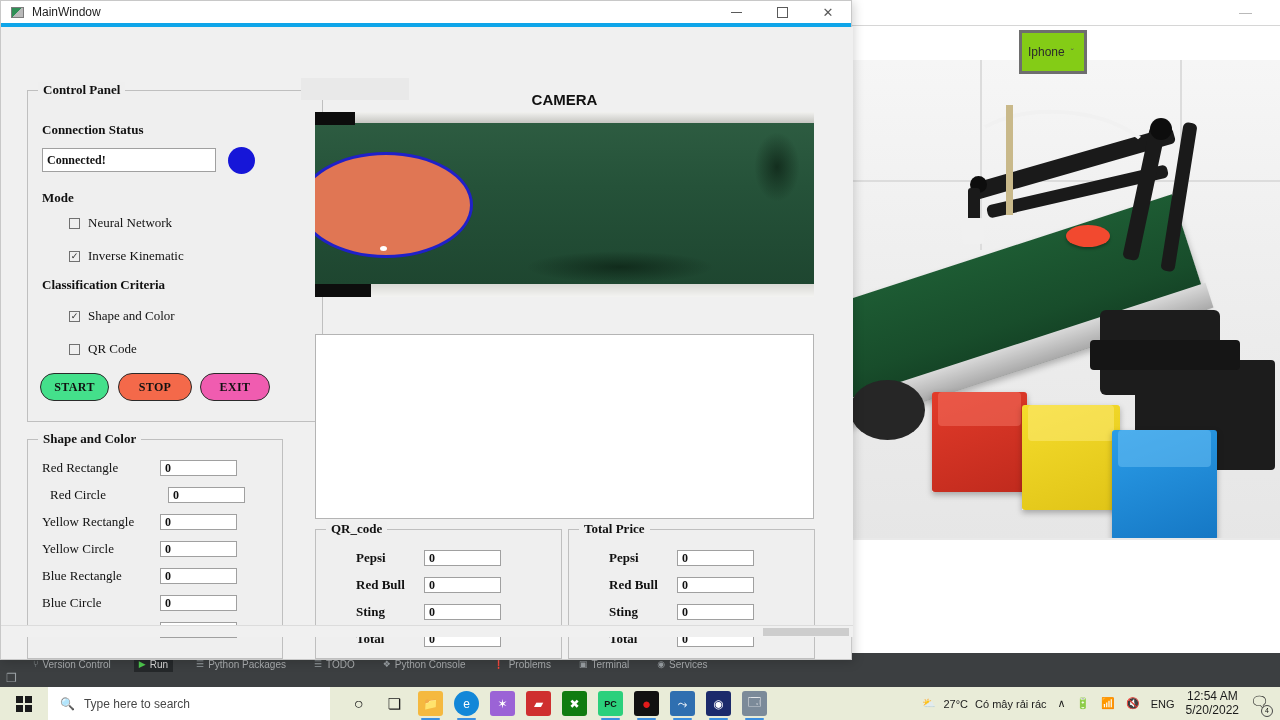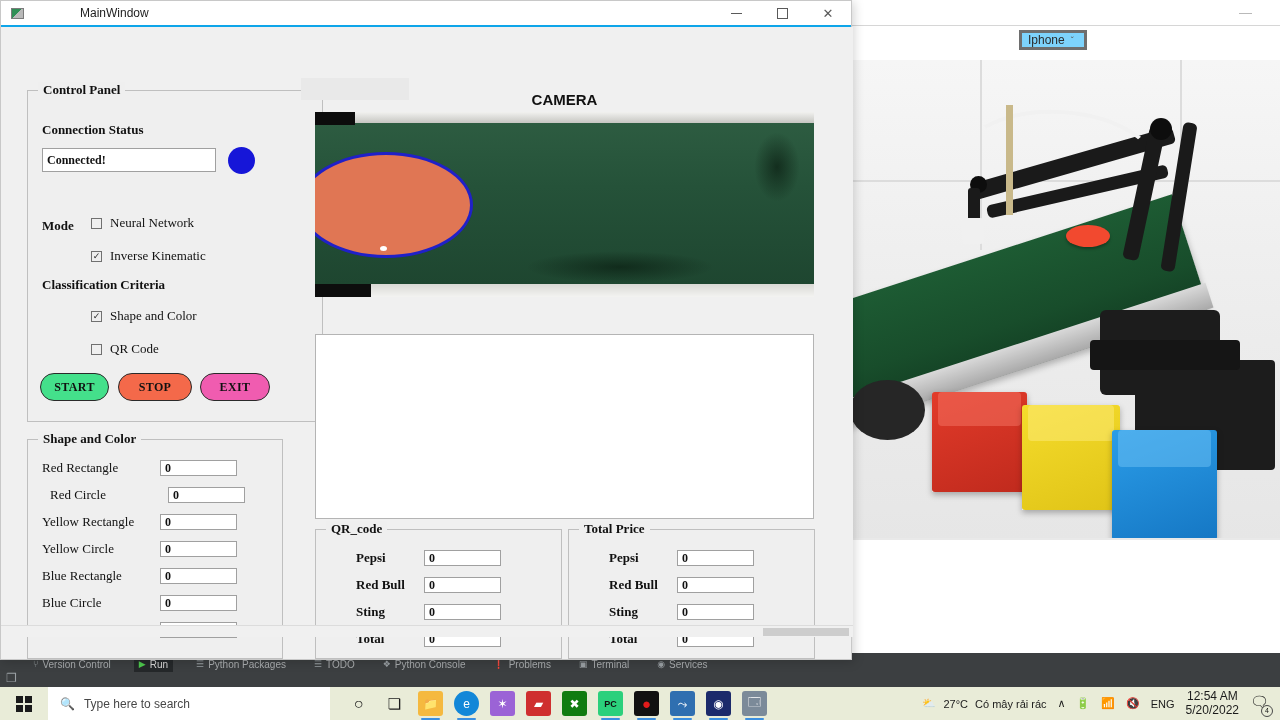--- a/index.html
+++ b/index.html
@@ -67,22 +67,22 @@
               border-radius:4px; opacity:.55; }
   .machinery {
     position:absolute; background:#1c1c1c; border-radius:4px;
   }
   #photo-bottom-fade {
     position:absolute; left:0; bottom:0; width:430px; height:2px; background:#e9e9e9;
   }
 
   
   #iphone-select {
-    position:absolute; left:1019px; top:30px; width:68px; height:20px;
-    background:#7dd3fc; border:3px solid #6e6e6e;
+    position:absolute; left:1019px; top:30px; width:68px; height:44px;
+    background:#84cc16; border:3px solid #6e6e6e;
     display:flex; align-items:center; gap:6px; padding:0 6px;
     font-family:"Liberation Sans", sans-serif; font-size:12px; color:#2b2b2b;
   }
   #iphone-select .chev { font-size:9px; color:#555; }
 
   
   #pycharm-statusbar {
     position:absolute; left:0; top:653px; width:1280px; height:34px;
     background:#3c3f41;
   }
@@ -145,22 +145,21 @@
   }
 
   
   #mainwindow {
     position:absolute; left:0; top:0; width:852px; height:660px;
     background:#f0f0f0; border:1px solid #c8c8c8;
     box-shadow:2px 2px 10px rgba(0,0,0,.18);
   }
   #titlebar {
     height:26px; background:#ffffff; display:flex; align-items:center;
-    border-bottom:2px solid #0ea5e9;
-    gap:48px;
+    border-bottom:4px solid #0ea5e9;
   }
   #title-icon {
     width:13px; height:11px; margin-left:10px; margin-right:8px;
     background:linear-gradient(135deg,#2f8f56 0%,#2f8f56 50%,#b9b9b9 50%);
     border:1px solid #7b7b7b;
   }
   #title-text {
     font-family:"Liberation Sans", sans-serif; font-size:12px; color:#1d1d1d;
   }
   #win-controls { margin-left:auto; display:flex; height:26px; }
@@ -201,21 +200,21 @@
     font-family:"Liberation Serif", serif; font-size:13px; color:#111;
   }
   .lbl-b { font-weight:bold; }
 
   .textfield {
     background:#ffffff; border:1px solid #a0a0a0;
     font-family:"Liberation Serif", serif; font-size:12px; font-weight:bold;
     color:#111; padding:1px 4px; display:flex; align-items:center;
   }
 
-  .cb-row { display:flex; align-items:center; gap:8px;margin-left:22px; }
+  .cb-row { display:flex; align-items:center; gap:8px; }
   .cbox {
     width:11px; height:11px; border:1px solid #707070; background:#efefef;
     display:flex; align-items:center; justify-content:center;
     font-size:9px; line-height:1; color:#2a2a2a;
   }
 
   #status-dot {
     position:absolute; left:227px; top:120px; width:27px; height:27px;
     border-radius:50%; background:#1616d8;
   }
@@ -459,21 +458,21 @@
 
 
   <div id="content">
 
     <div class="groupbox" id="control-panel">
       <div class="gb-title">Control Panel</div>
 
       <div class="lbl lbl-b" style="position:absolute;left:14px;top:31px;">Connection Status</div>
       <div class="textfield" style="position:absolute;left:14px;top:57px;width:174px;height:24px;">Connected!</div>
 
-      <div class="lbl lbl-b" style="position:absolute;left:14px;top:99px;margin-top:28px;">Mode</div>
+      <div class="lbl lbl-b" style="position:absolute;left:14px;top:99px;">Mode</div>
 
       <div class="cb-row" style="position:absolute;left:41px;top:124px;">
         <span class="cbox"></span>
         <span class="lbl">Neural Network</span>
       </div>
       <div class="cb-row" style="position:absolute;left:41px;top:157px;">
         <span class="cbox">✓</span>
         <span class="lbl">Inverse Kinematic</span>
       </div>
 

